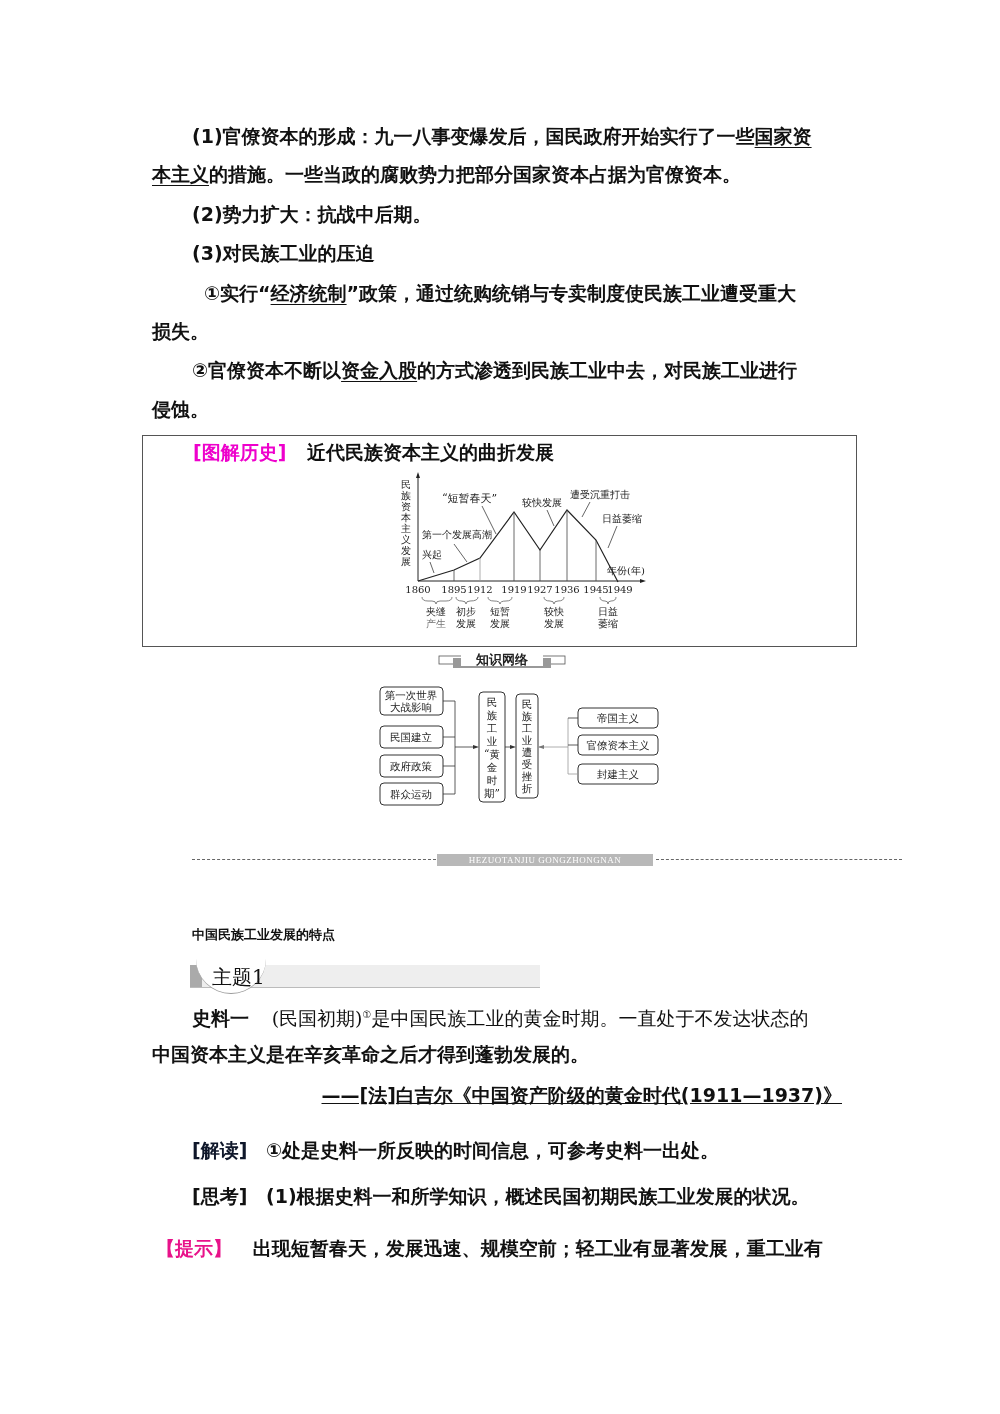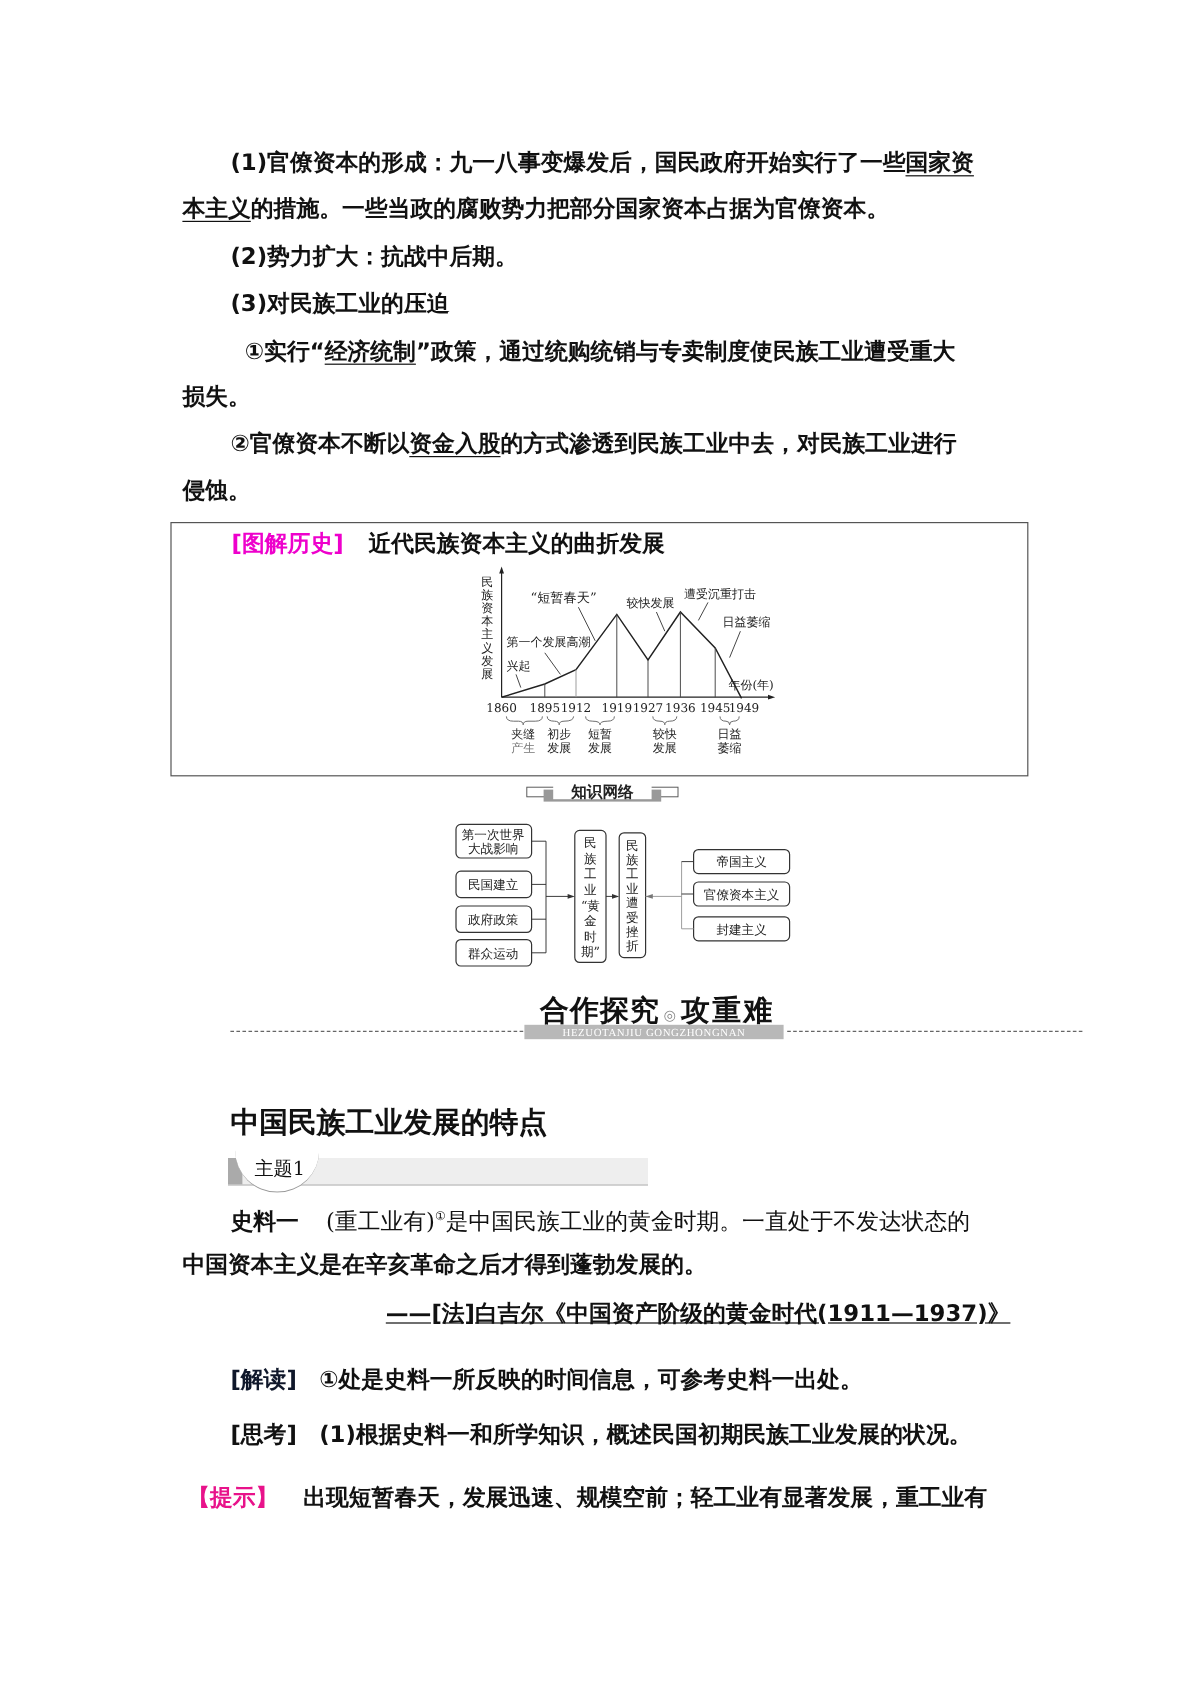--- a/index.html
+++ b/index.html
@@ -17,21 +17,21 @@
   .chart text { font-family:"DejaVu Serif","Liberation Serif",serif; }
   .kn-title { position:absolute; left:437px; top:651px; width:130px; height:18px; }
   .kn { position:absolute; left:375px; top:684px; }
   .kn text { font-family:"DejaVu Serif","Liberation Serif",serif; }
   .sec-banner { position:absolute; left:192px; top:826px; width:710px; height:40px; }
   .sec-main { position:absolute; left:258px; top:0; font-size:24px; font-weight:bold; white-space:nowrap; letter-spacing:1px; }
   .sec-sub { position:absolute; left:245px; top:28px; width:216px; height:12px; background:#b8b8b8; color:#fff; font-family:"Liberation Serif",serif; font-size:9px; line-height:12px; text-align:center; letter-spacing:0.5px; }
   .dash { position:absolute; top:33px; border-top:1px dashed #666; }
   .topic-bar { position:absolute; left:190px; top:965px; width:350px; height:22px; background:#eee; border-bottom:1px solid #bbb; }
   .topic-tag { position:absolute; left:0; top:0; width:12px; height:22px; background:#aaa; }
-  .topic-label { position:absolute; left:22px; top:-1px; font-family:"DejaVu Serif","Liberation Serif",serif; font-size:16px; }
+  .topic-label { position:absolute; left:22px; top:-1px; font-family:"DejaVu Serif","Liberation Serif",serif; font-size:20px; }
   .topic-arc { position:absolute; left:6px; top:-8px; width:70px; height:36px; border-radius:0 0 40px 40px; border-bottom:1px solid #999; background:#fff; }
   .sup { font-size:10px; vertical-align:super; font-weight:normal; }
 </style>
 </head>
 <body>
 
 <div class="p" style="left:192px;top:124px;">
   <span>(1)官僚资本的形成：九一八事变爆发后，国民政府开始实行了一些</span><span class="u">国家资</span>
 </div>
 <div class="p" style="left:152px;top:162px;">
@@ -189,38 +189,35 @@
     <text x="152" y="96">挫</text>
     <text x="152" y="108">折</text>
     <text x="243" y="38">帝国主义</text>
     <text x="243" y="65">官僚资本主义</text>
     <text x="243" y="94">封建主义</text>
   </g>
 </svg>
 
 <div class="sec-banner">
   <div class="dash" style="left:0;width:244px;"></div>
-  <div class="sec-main">
-    <span>合作探究</span><span style="font-size:12px;color:#888;margin:0 3px;">◎</span><span style="font-weight:900;letter-spacing:2px;">攻重难</span>
-  </div>
   <div class="sec-sub">HEZUOTANJIU GONGZHONGNAN</div>
   <div class="dash" style="left:464px;width:246px;"></div>
 </div>
 
-<div class="p" style="left:192px;top:923px;font-size:24px;">中国民族工业发展的特点</div>
+<div class="p" style="left:192px;top:923px;font-size:13px;">中国民族工业发展的特点</div>
 
 <div class="topic-bar">
   <div class="topic-tag"></div>
   <div class="topic-arc"></div>
   <div class="topic-label">主题1</div>
 </div>
 
 <div class="p" style="left:192px;top:1003px;">
   <span>史料一</span>
-  <span class="serif" style="font-weight:normal;margin-left:16px;">(重工业有)</span><span class="sup">①</span><span class="serif" style="font-weight:normal;">是中国民族工业的黄金时期。一直处于不发达状态的</span>
+  <span class="serif" style="font-weight:normal;margin-left:16px;">(民国初期)</span><span class="sup">①</span><span class="serif" style="font-weight:normal;">是中国民族工业的黄金时期。一直处于不发达状态的</span>
 </div>
 <div class="p serif" style="left:152px;top:1042px;font-weight:bold;">中国资本主义是在辛亥革命之后才得到蓬勃发展的。</div>
 <div class="p" style="right:158px;top:1083px;text-decoration:underline;">——[法]白吉尔《中国资产阶级的黄金时代(1911—1937)》</div>
 
 <div class="p" style="left:192px;top:1138px;">
   <span class="blue">[解读]</span>
   <span style="margin-left:12px;">①处是史料一所反映的时间信息，可参考史料一出处。</span>
 </div>
 
 <div class="p" style="left:192px;top:1184px;">

